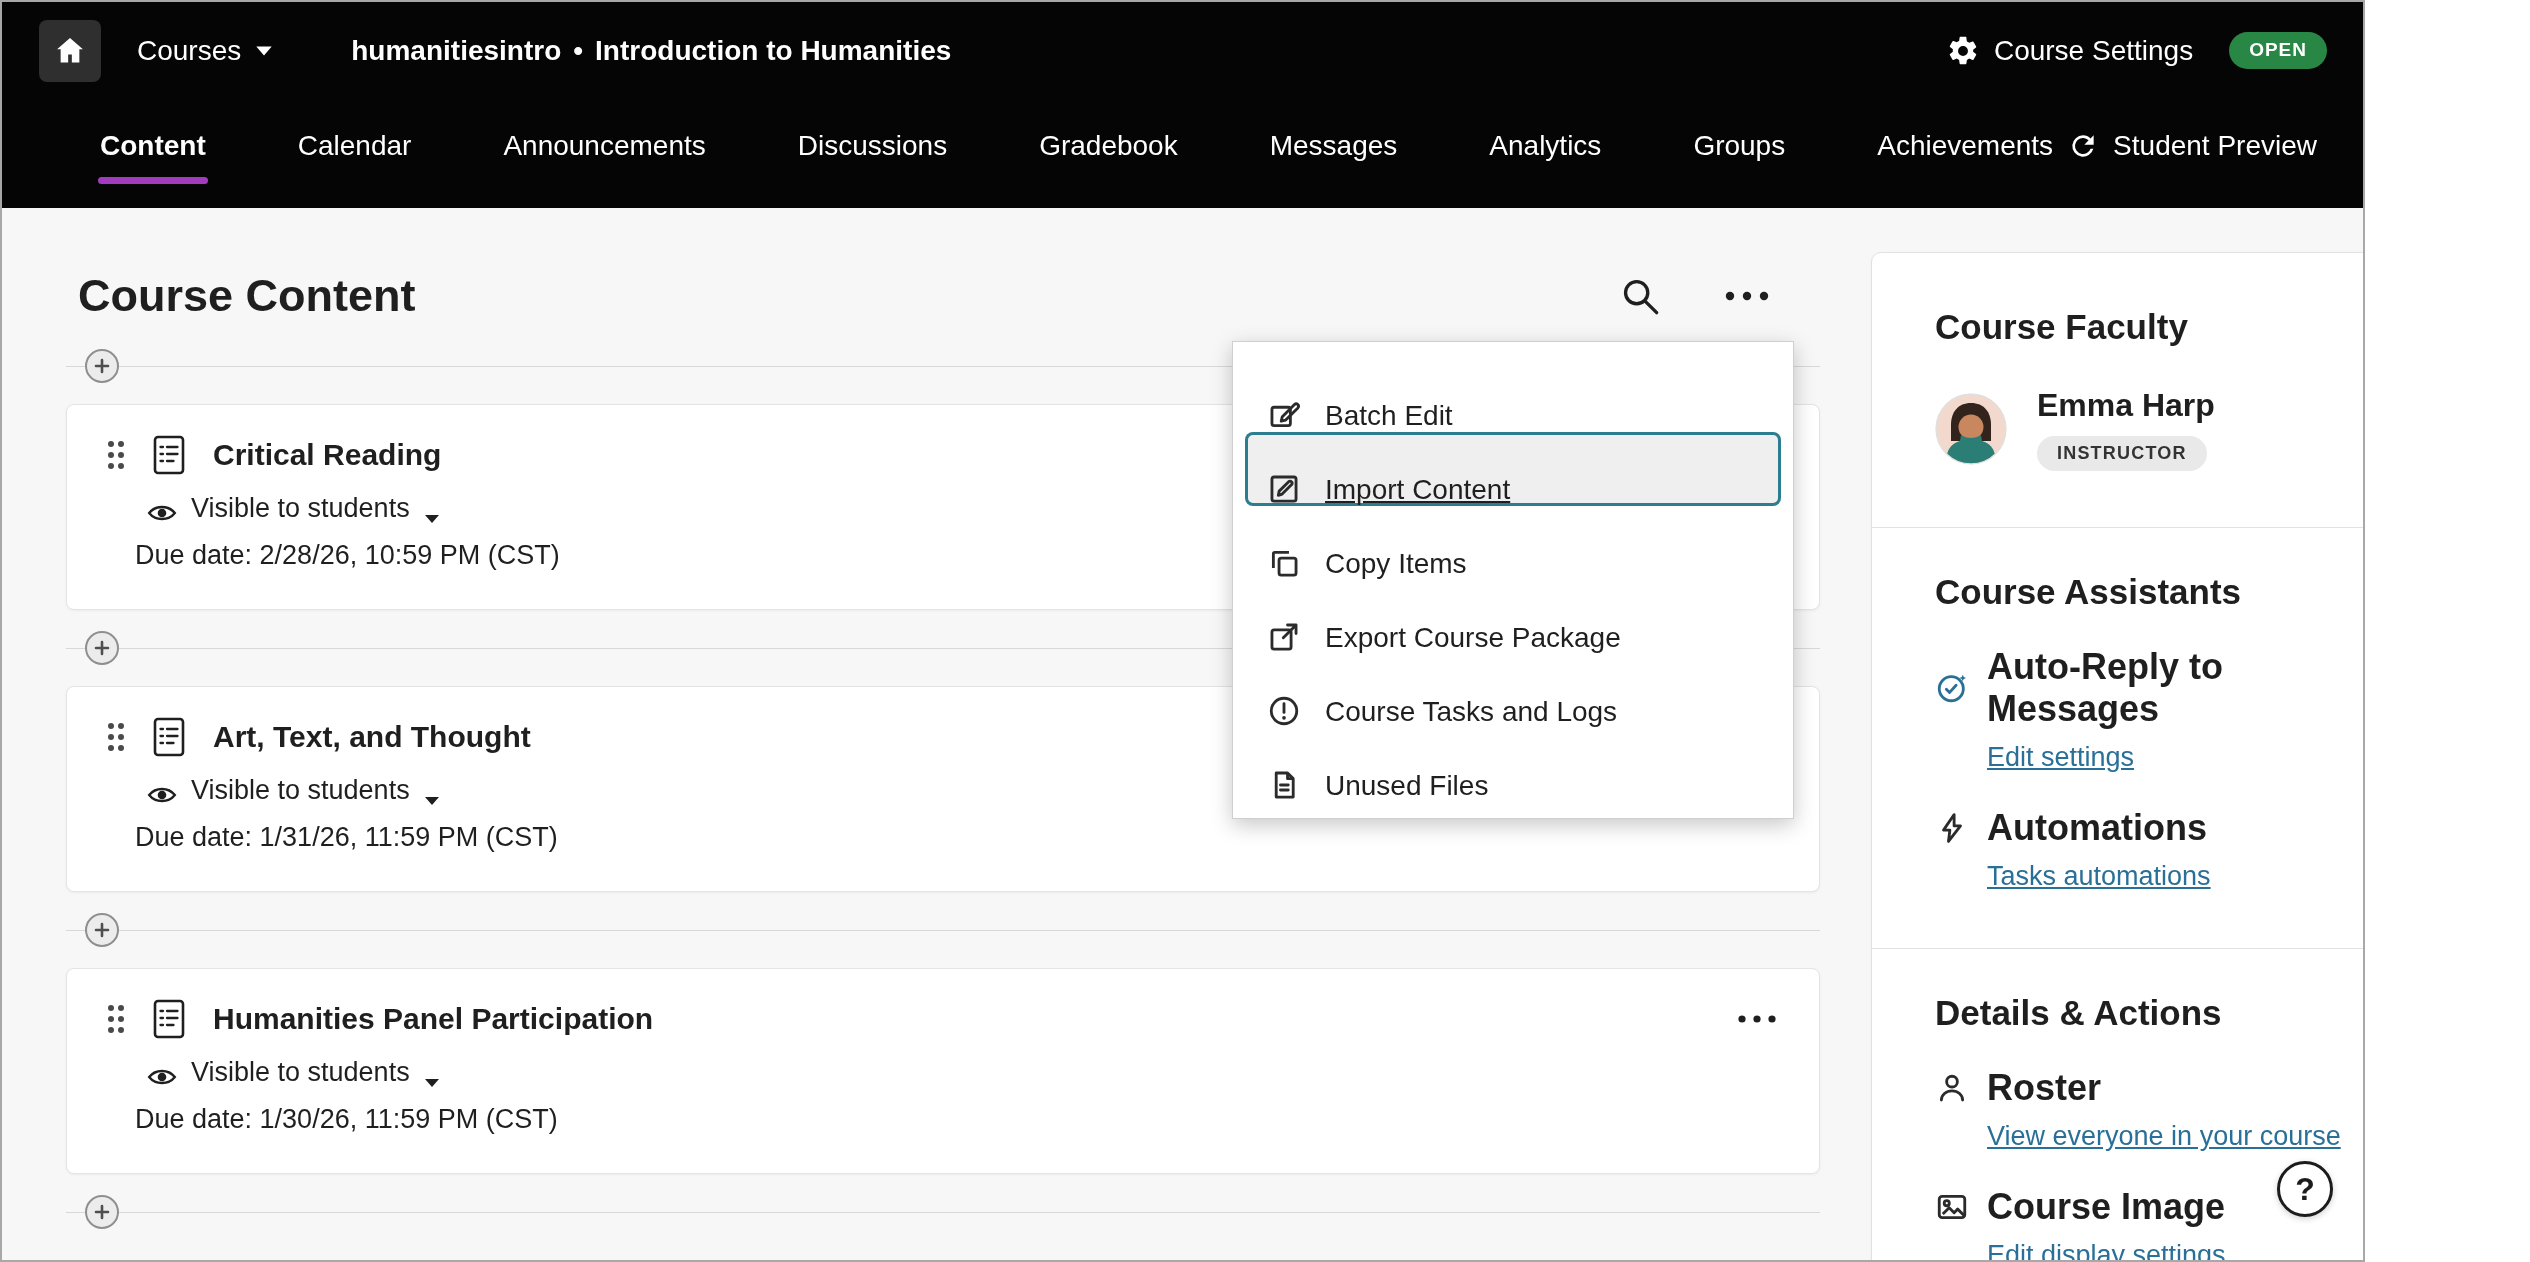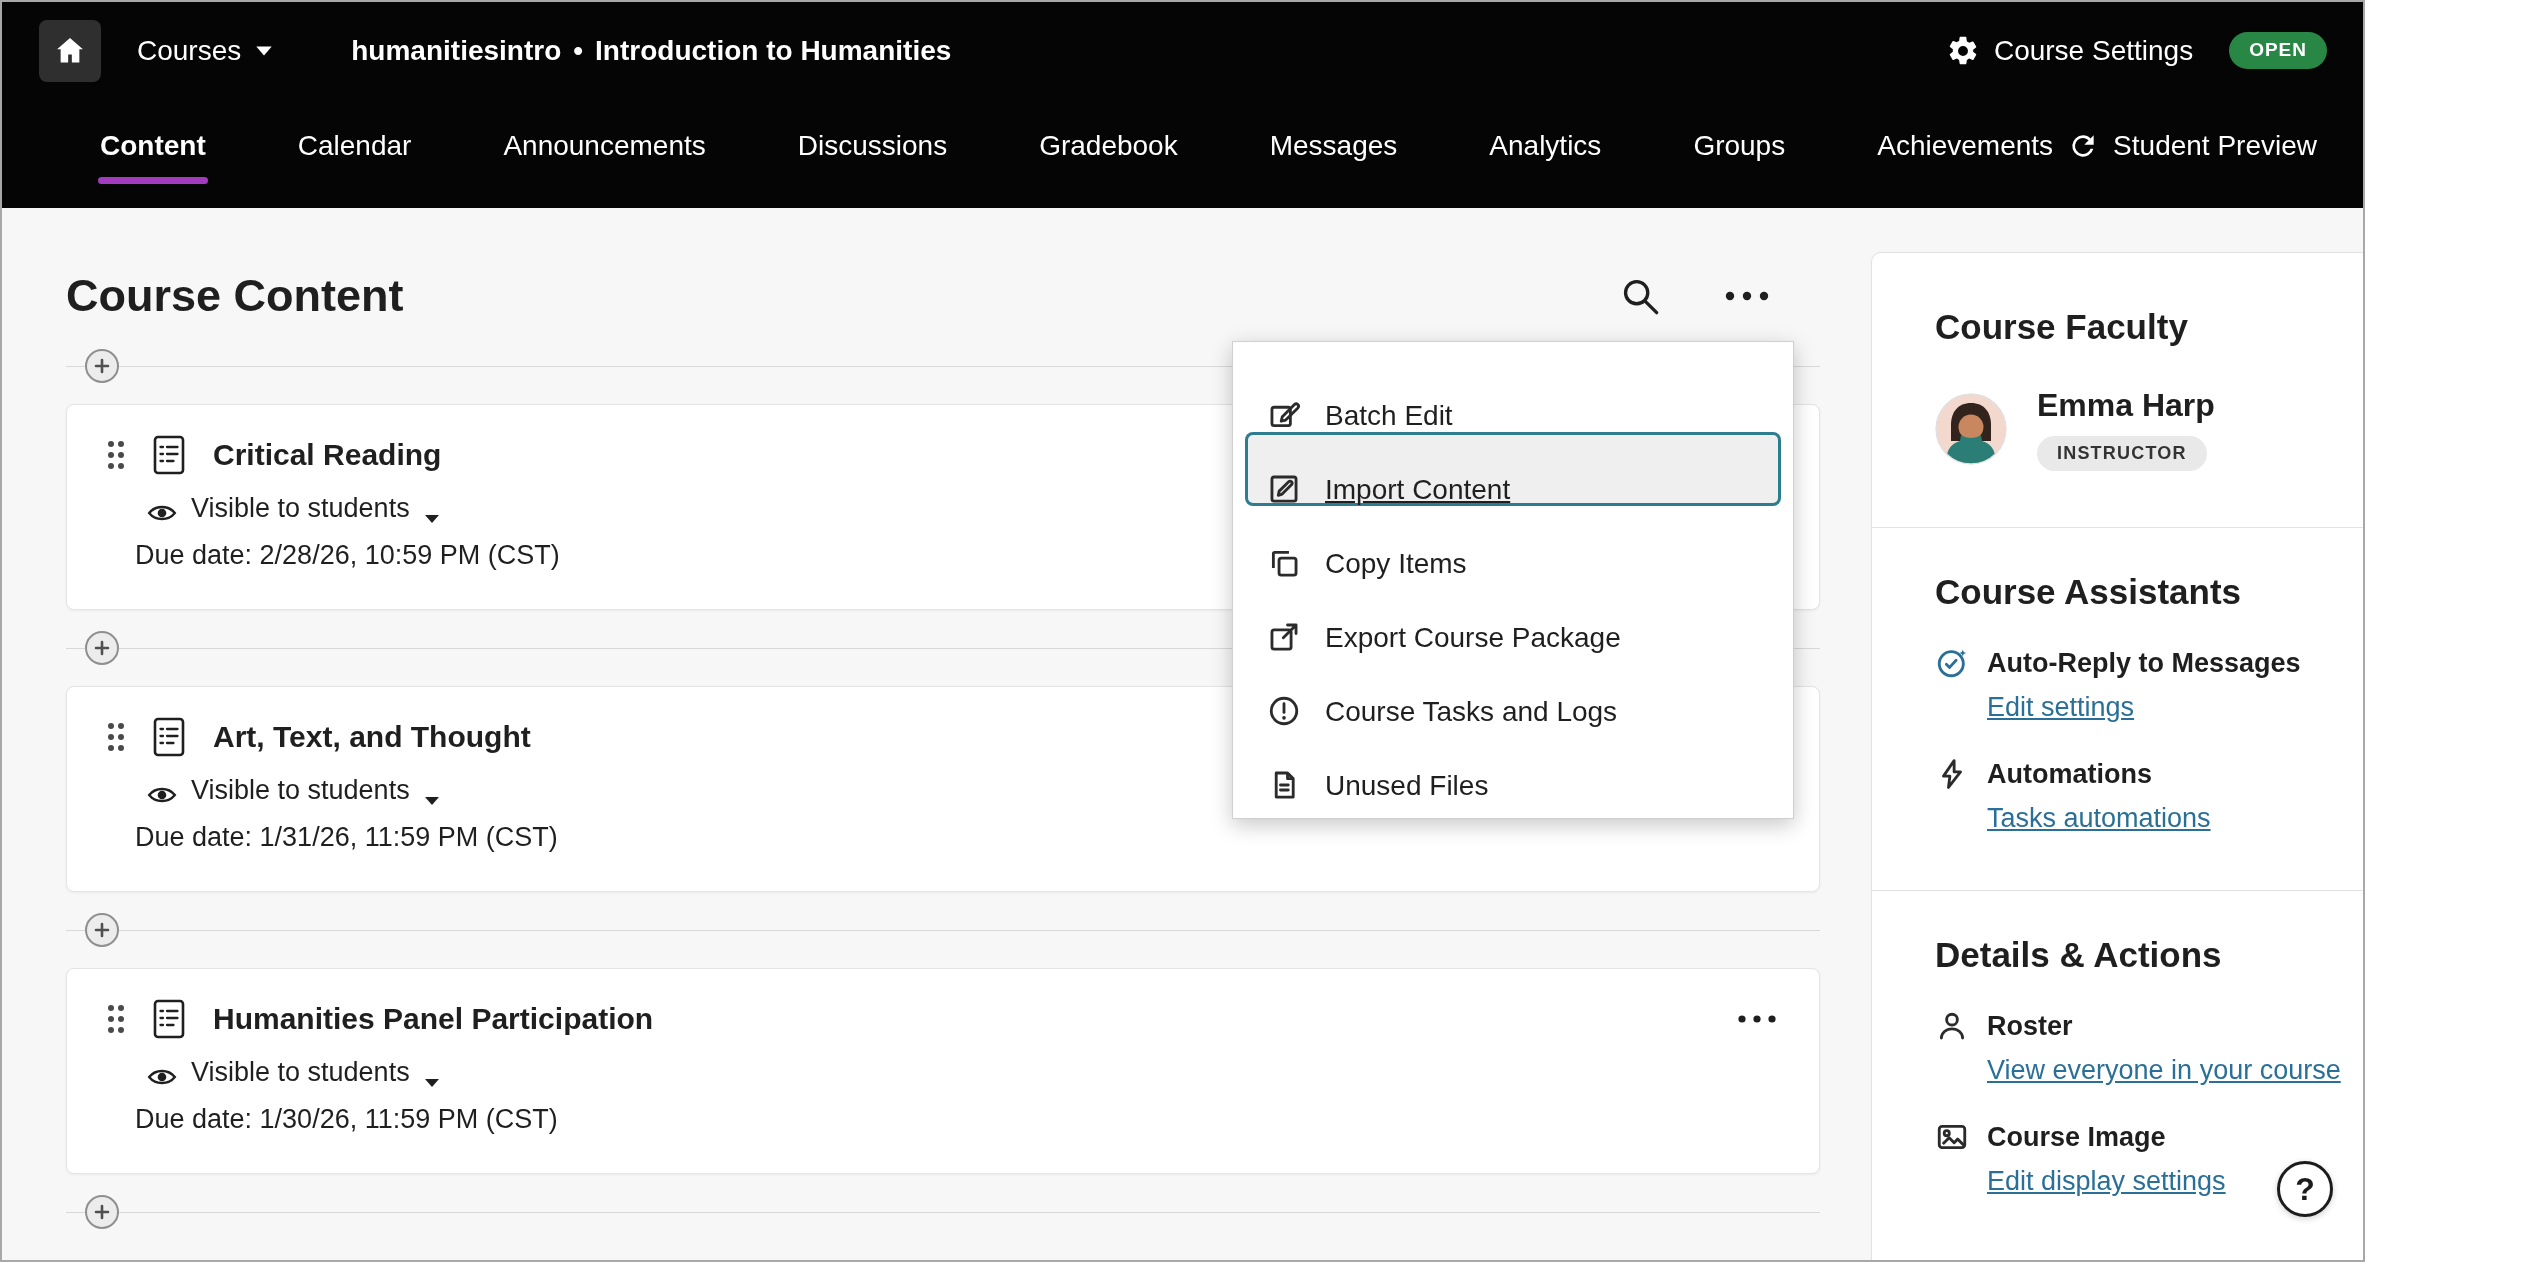--- a/index.html
+++ b/index.html
@@ -67,21 +67,21 @@
   }
 
   
   .main { position:absolute; top:206px; left:0; right:0; bottom:0; background:#f7f7f7; }
 
   .content-col { position:absolute; left:64px; top:0; width:1754px; z-index:1; }
 
   .content-header {
     margin-top:56px; height:64px; display:flex; align-items:center; justify-content:space-between;
   }
-  .page-title { margin:0; font-size:45px; font-weight:700; color:#1f1f1f; }
+  .page-title { margin:12px; font-size:45px; font-weight:700; color:#1f1f1f; }
   .header-actions { display:flex; align-items:center; gap:56px; margin-right:46px; }
   .icon-btn { background:none; border:none; padding:4px; display:flex; align-items:center; }
 
   .add-divider { position:relative; height:64px; margin:6px 0; display:flex; align-items:center; }
   .add-divider .line { position:absolute; left:0; right:0; top:50%; height:1px; background:#d8d8d8; }
   .plus-btn {
     position:relative; margin-left:19px; width:34px; height:34px; border-radius:50%;
     background:#ececec; border:2px solid #8f8f8f; display:flex; align-items:center; justify-content:center;
     padding:0;
   }
@@ -135,21 +135,21 @@
   .faculty-row { margin-top:40px; display:flex; align-items:center; gap:30px; }
   .avatar { width:72px; height:72px; border-radius:50%; display:flex; flex:none; overflow:hidden; }
   .fac-name { font-size:32px; font-weight:700; color:#1f1f1f; }
   .role-pill {
     display:inline-block; margin-top:12px; font-size:18px; font-weight:700; letter-spacing:1.2px;
     background:#e9e9e9; color:#333; border-radius:999px; padding:7px 20px;
   }
   .panel-divider { border:none; border-top:1px solid #e2e2e2; margin:56px -63px 0; }
   .sec { padding-top:44px; }
   .p-item { margin-top:34px; }
-  .p-item-row { display:flex; align-items:center; gap:18px; font-size:27px; font-weight:700; color:#1f1f1f;text-align:right; }
+  .p-item-row { display:flex; align-items:center; gap:18px; font-size:36px; font-weight:700; color:#1f1f1f; }
   .p-icon { width:34px; height:34px; display:flex; flex:none; }
   .panel-link {
     display:inline-block; margin:12px 0 0 52px; font-size:27px;
     color:#2a6f97; text-decoration:underline;
   }
 
   
   .help-btn {
     position:absolute; right:30px; bottom:43px; width:56px; height:56px; z-index:60;
     border-radius:50%; background:#fff; border:3px solid #1c1c1c;

